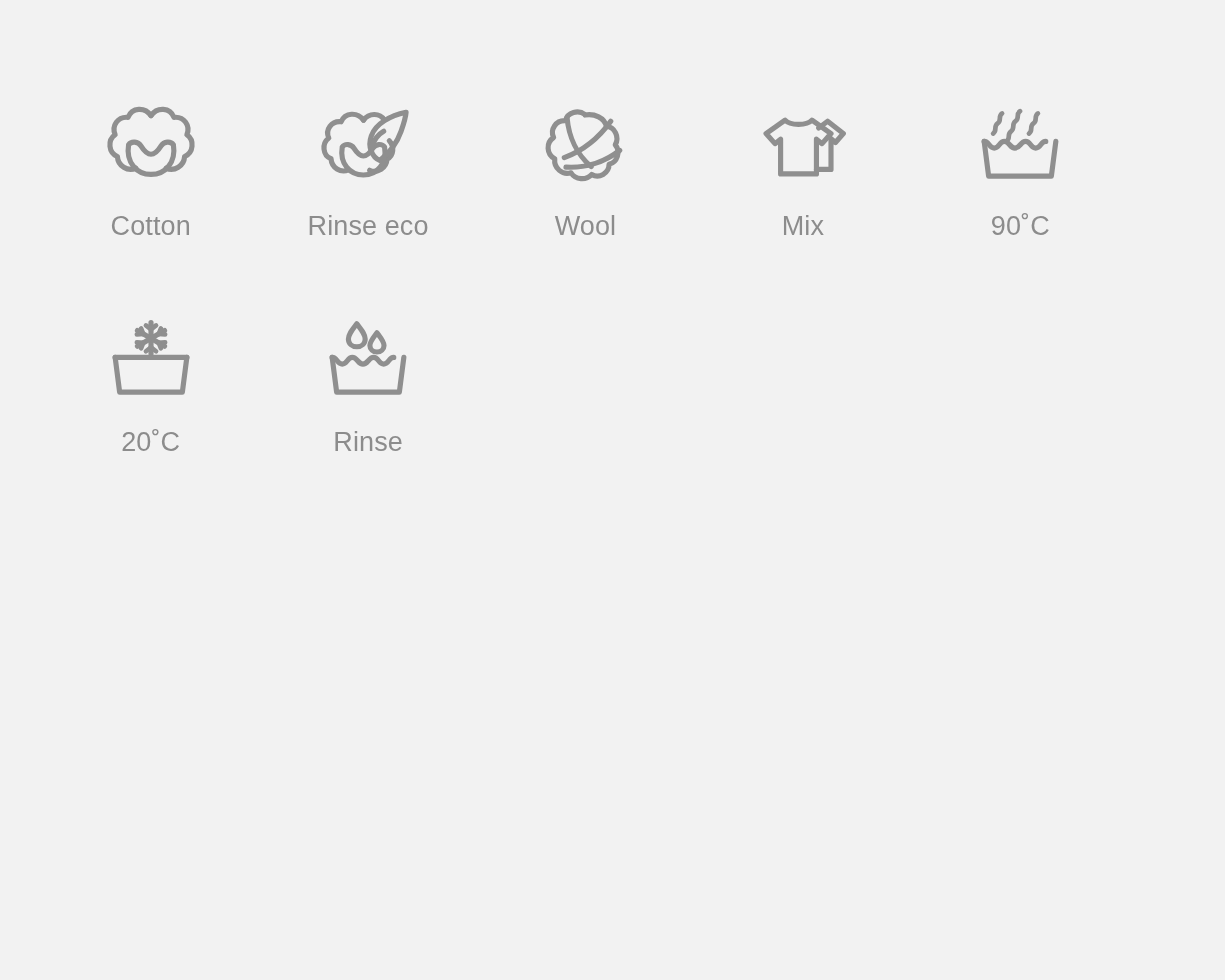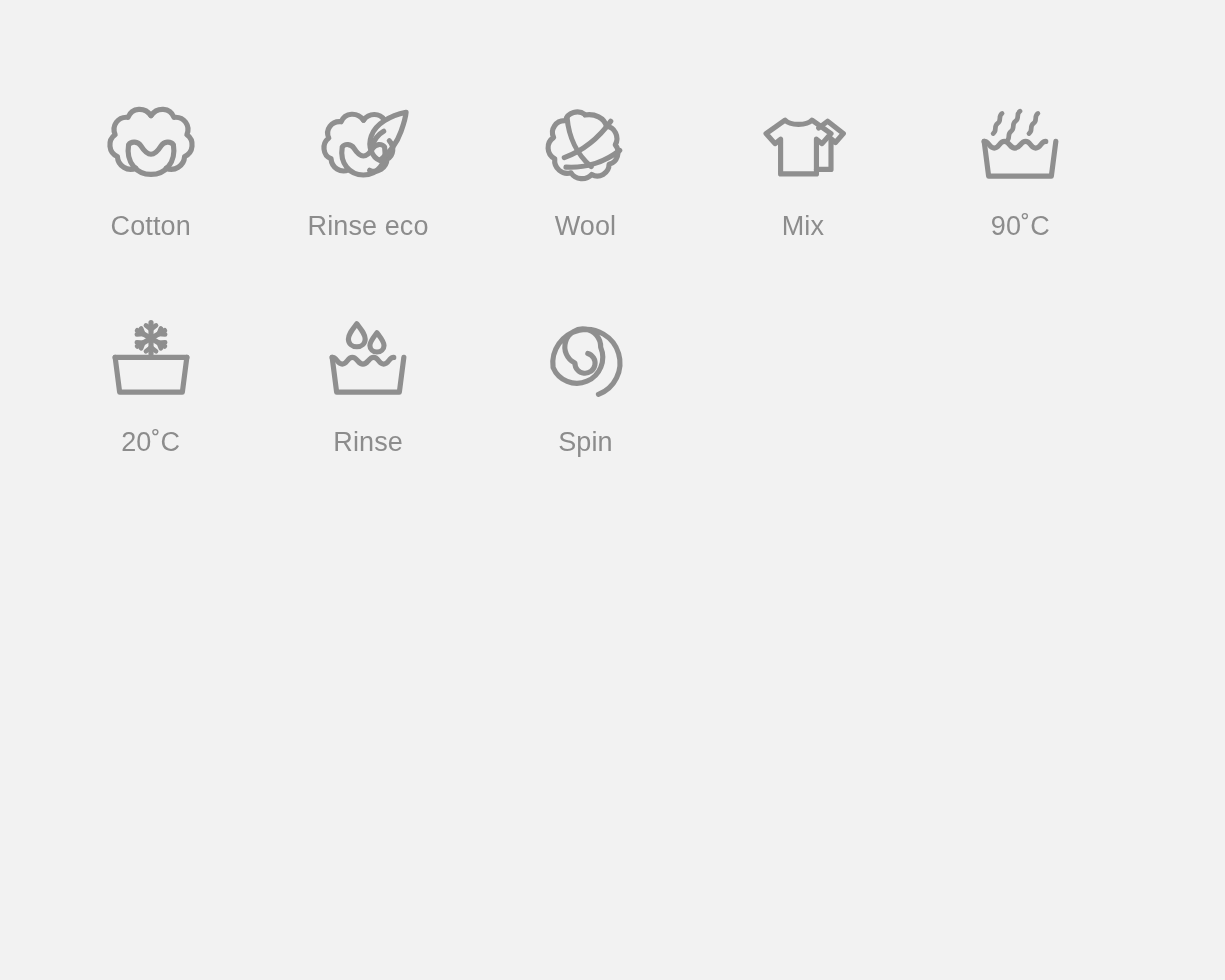--- a/index.html
+++ b/index.html
@@ -262,26 +262,14 @@
           c4.5 0 4.5 -6 9 -6
           c4.5 0 5 6 9.5 6
           c4.5 0 5 -6 9.5 -6
           c4.5 0 4.5 6 9 6
           c4.5 0 4.5 -6 9 -6"></path>
       </svg>
     </div>
     <div class="caption">Rinse</div>
   </div>
 
-  <div class="cell">
-    <div class="glyph">
-      <svg viewBox="0 0 100 100">
-        <path class="stroke" d="M62 78
-          A30 30 0 1 0 21.5 54
-          A23 23 0 1 0 64 36
-          A16 16 0 1 0 41 50
-          A9 9 0 1 0 52.5 41.5"></path>
-      </svg>
-    </div>
-    <div class="caption">Spin</div>
-  </div>
 
 </div>
 
 </body></html>

